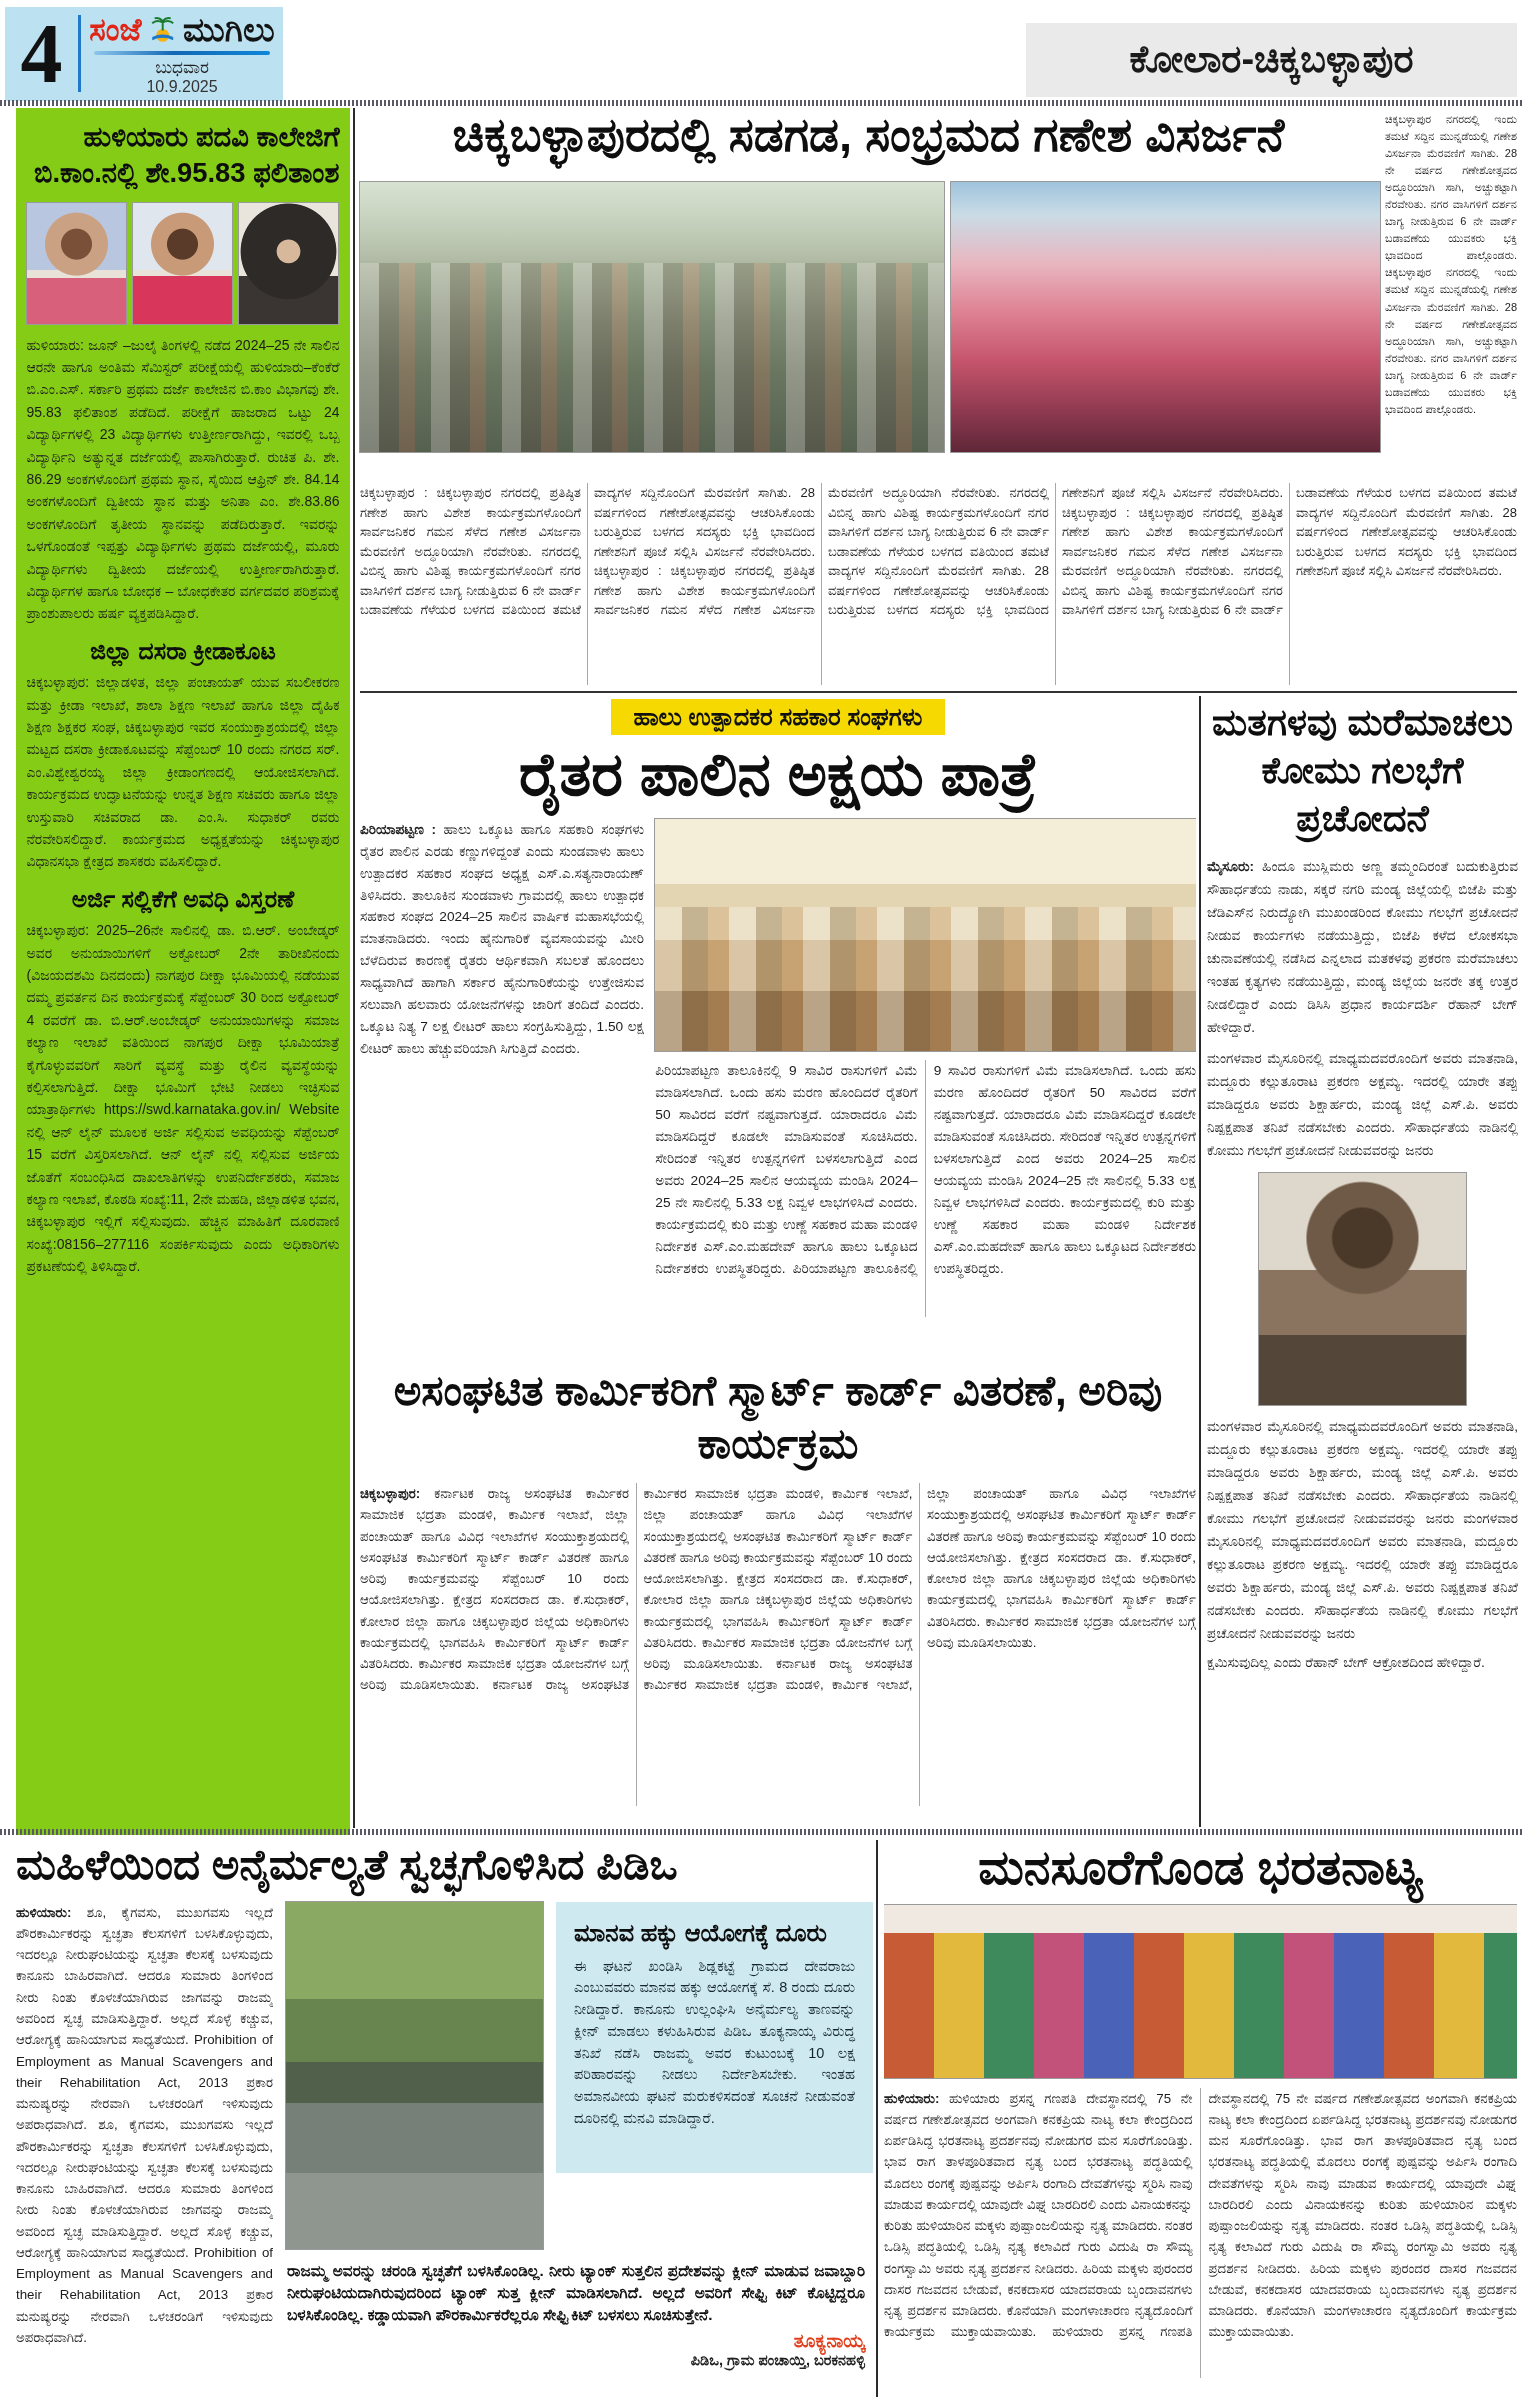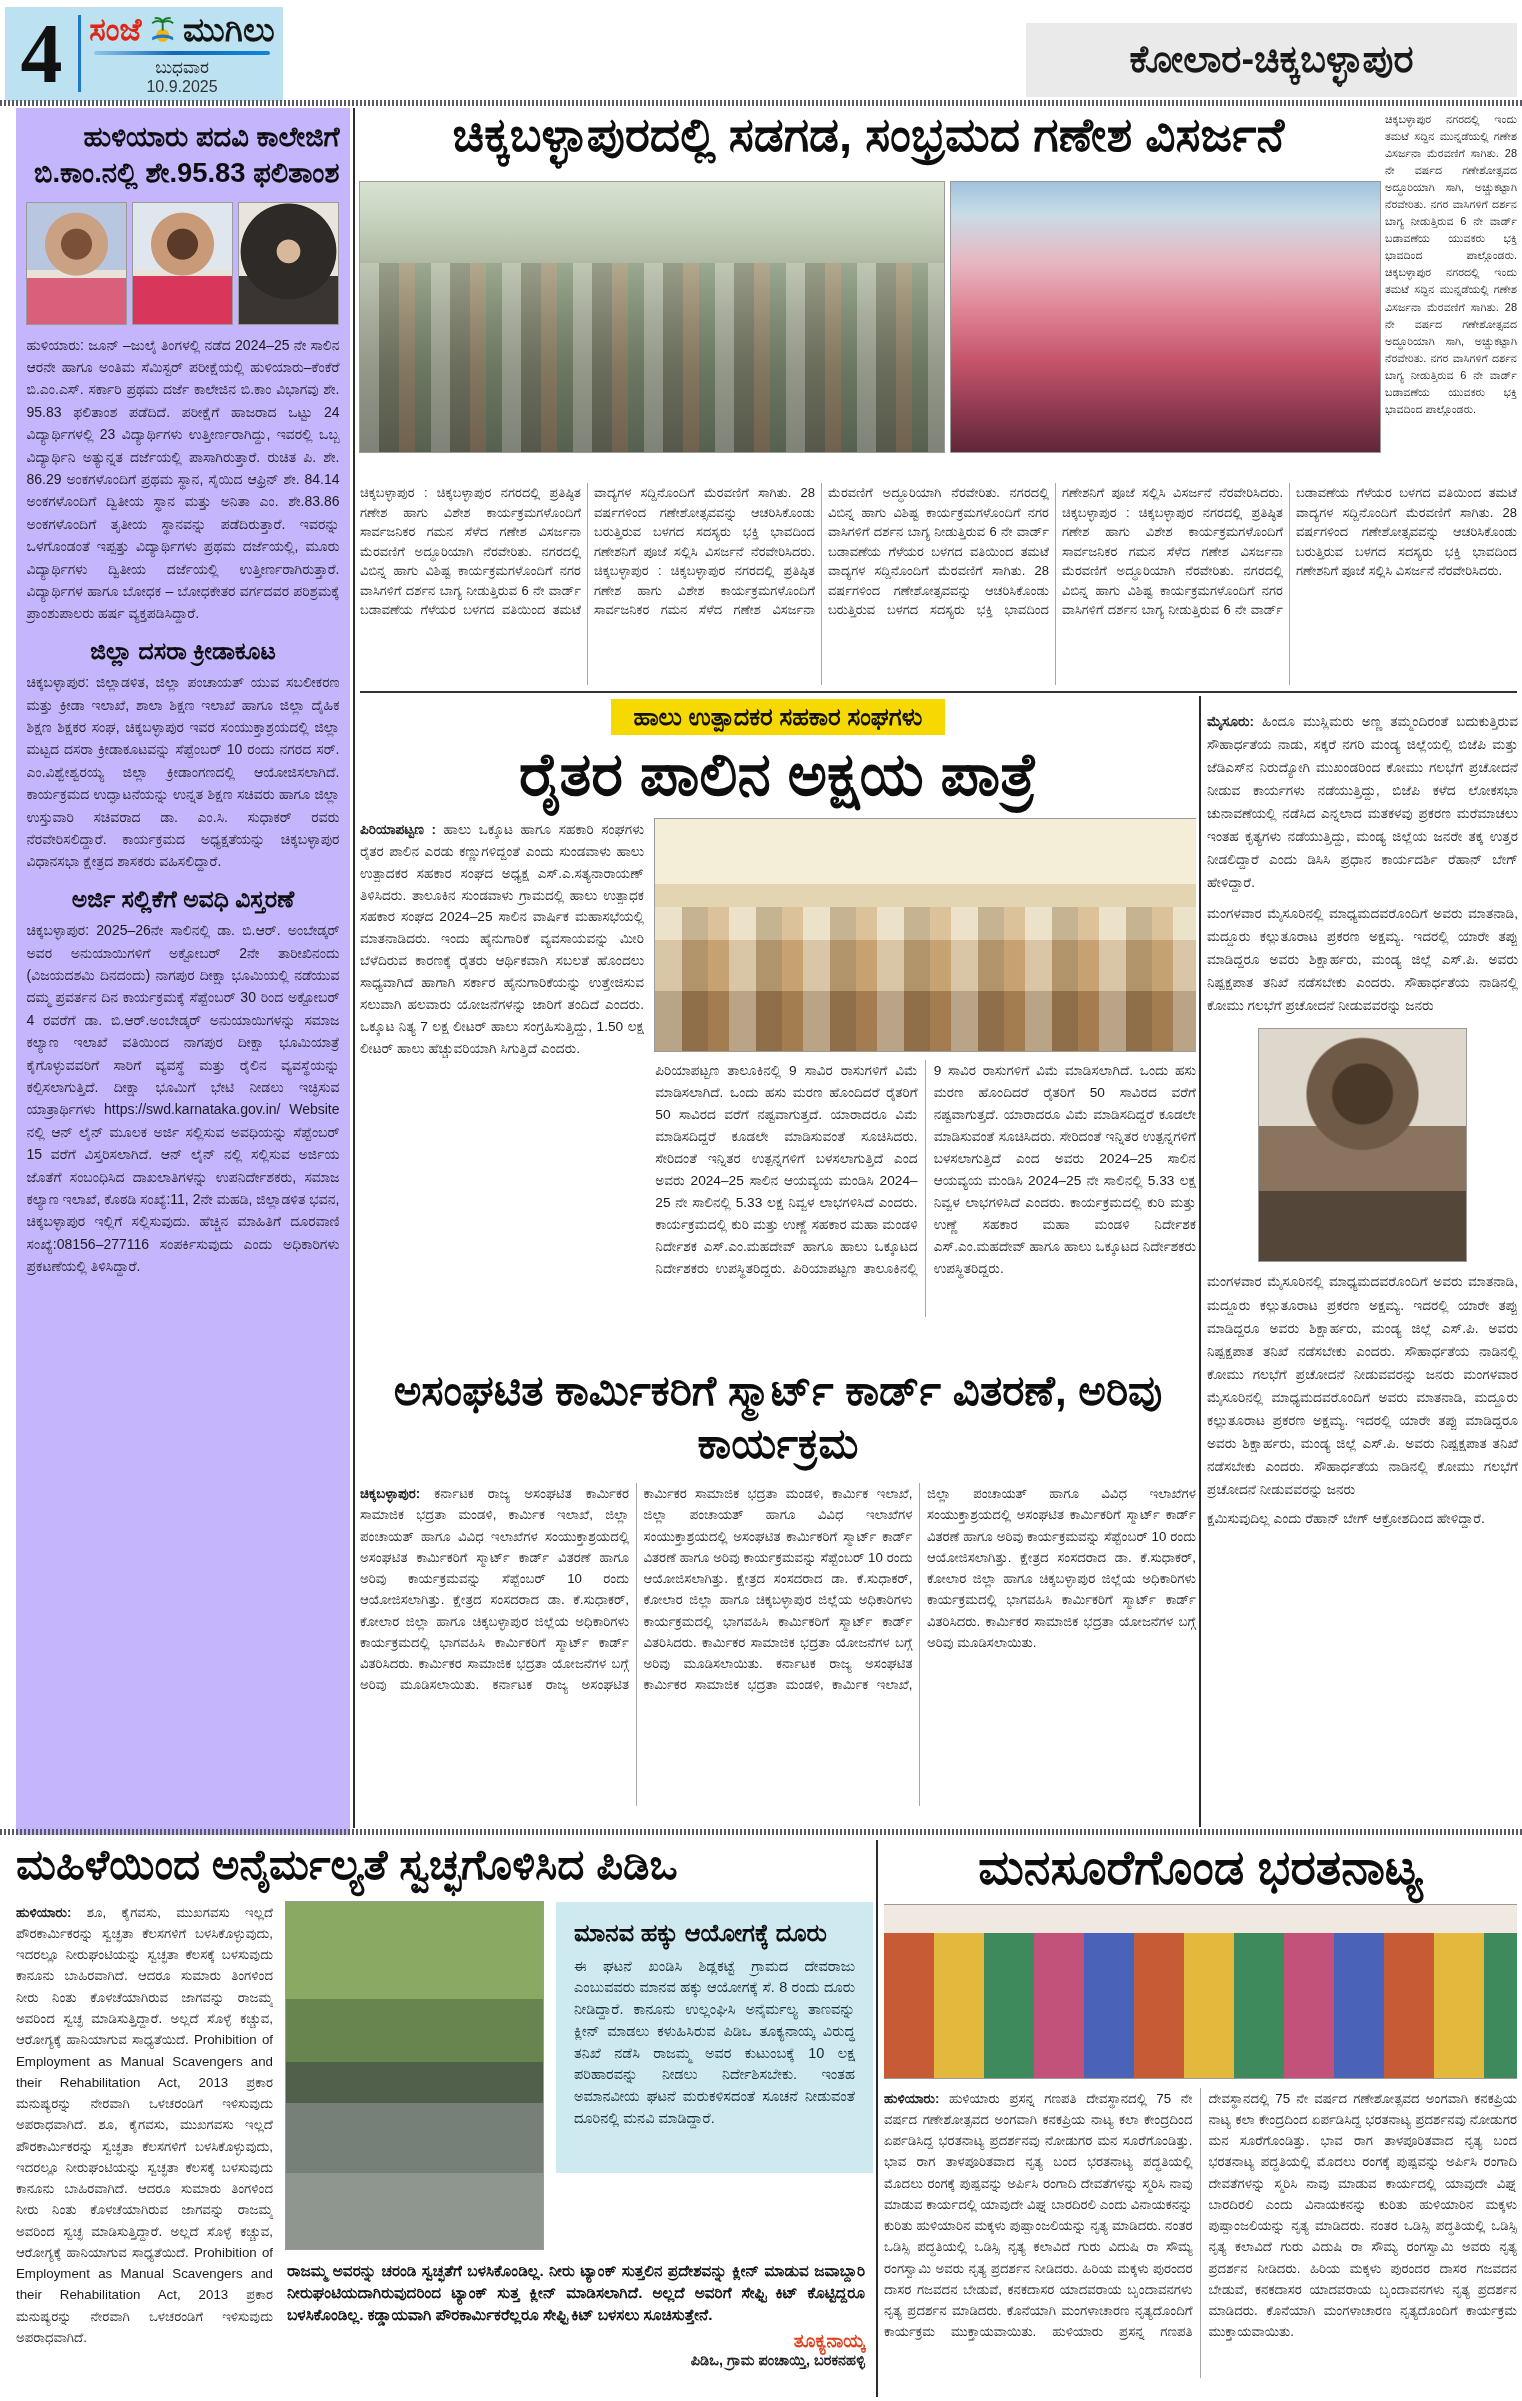--- a/index.html
+++ b/index.html
@@ -54,21 +54,21 @@
       <div style="font-size:17px;color:#222;">ಬುಧವಾರ</div>
       <div style="font-size:16px;color:#333;">10.9.2025</div>
     </div>
   </div>
 
   <div class="abs" style="left:1026px;top:22.6px;width:491px;height:74px;background:#eaeaea;font-size:38px;font-weight:bold;color:#1a1a1a;
               display:flex;align-items:center;justify-content:center;">ಕೋಲಾರ-ಚಿಕ್ಕಬಳ್ಳಾಪುರ</div>
 
   <div class="abs hatch" style="left:0;top:100px;width:1523px;height:5.6px;"></div>
 
-  <div class="abs" style="left:16px;top:108px;width:334px;height:1727px;background:#c4b5fd;padding:11.3px 10.5px;overflow:hidden;">
+  <div class="abs" style="left:16px;top:108px;width:334px;height:1727px;background:#84cc16;padding:11.3px 10.5px;overflow:hidden;">
     <h2 class="headline" style="font-size:27.4px;line-height:1.32;text-align:right;">ಹುಳಿಯಾರು ಪದವಿ ಕಾಲೇಜಿಗೆ ಬಿ.ಕಾಂ.ನಲ್ಲಿ ಶೇ.95.83 ಫಲಿತಾಂಶ</h2>
     <div style="display:flex;gap:7.3px;margin:11.3px 0 9.7px;">
       <div class="ph ph-p1 abs-none" style="position:relative;width:99px;height:121px;"></div>
       <div class="ph ph-p2" style="position:relative;width:99px;height:121px;"></div>
       <div class="ph ph-p3" style="position:relative;width:99px;height:121px;"></div>
     </div>
     <p class="bt" style="font-size:14px;">ಹುಳಿಯಾರು: ಜೂನ್ –ಜುಲೈ ತಿಂಗಳಲ್ಲಿ ನಡೆದ 2024–25 ನೇ ಸಾಲಿನ ಆರನೇ ಹಾಗೂ ಅಂತಿಮ ಸೆಮಿಸ್ಟರ್ ಪರೀಕ್ಷೆಯಲ್ಲಿ ಹುಳಿಯಾರು–ಕೆಂಕೆರೆ ಬಿ.ಎಂ.ಎಸ್. ಸರ್ಕಾರಿ ಪ್ರಥಮ ದರ್ಜೆ ಕಾಲೇಜಿನ ಬಿ.ಕಾಂ ವಿಭಾಗವು ಶೇ. 95.83 ಫಲಿತಾಂಶ ಪಡೆದಿದೆ. ಪರೀಕ್ಷೆಗೆ ಹಾಜರಾದ ಒಟ್ಟು 24 ವಿದ್ಯಾರ್ಥಿಗಳಲ್ಲಿ 23 ವಿದ್ಯಾರ್ಥಿಗಳು ಉತ್ತೀರ್ಣರಾಗಿದ್ದು, ಇವರಲ್ಲಿ ಒಬ್ಬ ವಿದ್ಯಾರ್ಥಿನಿ ಅತ್ಯುನ್ನತ ದರ್ಜೆಯಲ್ಲಿ ಪಾಸಾಗಿರುತ್ತಾರೆ. ರುಚಿತ ಪಿ. ಶೇ. 86.29 ಅಂಕಗಳೊಂದಿಗೆ ಪ್ರಥಮ ಸ್ಥಾನ, ಸೈಯಿದ ಆಫ್ರಿನ್ ಶೇ. 84.14 ಅಂಕಗಳೊಂದಿಗೆ ದ್ವಿತೀಯ ಸ್ಥಾನ ಮತ್ತು ಅನಿತಾ ಎಂ. ಶೇ.83.86 ಅಂಕಗಳೊಂದಿಗೆ ತೃತೀಯ ಸ್ಥಾನವನ್ನು ಪಡೆದಿರುತ್ತಾರೆ. ಇವರನ್ನು ಒಳಗೊಂಡಂತೆ ಇಪ್ಪತ್ತು ವಿದ್ಯಾರ್ಥಿಗಳು ಪ್ರಥಮ ದರ್ಜೆಯಲ್ಲಿ, ಮೂರು ವಿದ್ಯಾರ್ಥಿಗಳು ದ್ವಿತೀಯ ದರ್ಜೆಯಲ್ಲಿ ಉತ್ತೀರ್ಣರಾಗಿರುತ್ತಾರೆ. ವಿದ್ಯಾರ್ಥಿಗಳ ಹಾಗೂ ಬೋಧಕ – ಬೋಧಕೇತರ ವರ್ಗದವರ ಪರಿಶ್ರಮಕ್ಕೆ ಪ್ರಾಂಶುಪಾಲರು ಹರ್ಷ ವ್ಯಕ್ತಪಡಿಸಿದ್ದಾರೆ.</p>
     <h3 class="headline" style="font-size:23.4px;text-align:center;margin:13px 0 6.5px;">ಜಿಲ್ಲಾ ದಸರಾ ಕ್ರೀಡಾಕೂಟ</h3>
     <p class="bt" style="font-size:14px;">ಚಿಕ್ಕಬಳ್ಳಾಪುರ: ಜಿಲ್ಲಾಡಳಿತ, ಜಿಲ್ಲಾ ಪಂಚಾಯತ್ ಯುವ ಸಬಲೀಕರಣ ಮತ್ತು ಕ್ರೀಡಾ ಇಲಾಖೆ, ಶಾಲಾ ಶಿಕ್ಷಣ ಇಲಾಖೆ ಹಾಗೂ ಜಿಲ್ಲಾ ದೈಹಿಕ ಶಿಕ್ಷಣ ಶಿಕ್ಷಕರ ಸಂಘ, ಚಿಕ್ಕಬಳ್ಳಾಪುರ ಇವರ ಸಂಯುಕ್ತಾಶ್ರಯದಲ್ಲಿ ಜಿಲ್ಲಾ ಮಟ್ಟದ ದಸರಾ ಕ್ರೀಡಾಕೂಟವನ್ನು ಸೆಪ್ಟೆಂಬರ್ 10 ರಂದು ನಗರದ ಸರ್. ಎಂ.ವಿಶ್ವೇಶ್ವರಯ್ಯ ಜಿಲ್ಲಾ ಕ್ರೀಡಾಂಗಣದಲ್ಲಿ ಆಯೋಜಿಸಲಾಗಿದೆ. ಕಾರ್ಯಕ್ರಮದ ಉದ್ಘಾಟನೆಯನ್ನು ಉನ್ನತ ಶಿಕ್ಷಣ ಸಚಿವರು ಹಾಗೂ ಜಿಲ್ಲಾ ಉಸ್ತುವಾರಿ ಸಚಿವರಾದ ಡಾ. ಎಂ.ಸಿ. ಸುಧಾಕರ್ ರವರು ನೆರವೇರಿಸಲಿದ್ದಾರೆ. ಕಾರ್ಯಕ್ರಮದ ಅಧ್ಯಕ್ಷತೆಯನ್ನು ಚಿಕ್ಕಬಳ್ಳಾಪುರ ವಿಧಾನಸಭಾ ಕ್ಷೇತ್ರದ ಶಾಸಕರು ವಹಿಸಲಿದ್ದಾರೆ.</p>
     <h3 class="headline" style="font-size:23.4px;text-align:center;margin:13px 0 6.5px;">ಅರ್ಜಿ ಸಲ್ಲಿಕೆಗೆ ಅವಧಿ ವಿಸ್ತರಣೆ</h3>
@@ -103,20 +103,21 @@
       <div style="flex:1;">
         <div class="ph ph-meeting" style="position:relative;width:100%;height:232px;"></div>
         <div class="bt cols2" style="margin-top:9.7px;height:257px;overflow:hidden;">ಪಿರಿಯಾಪಟ್ಟಣ ತಾಲೂಕಿನಲ್ಲಿ 9 ಸಾವಿರ ರಾಸುಗಳಿಗೆ ವಿಮೆ ಮಾಡಿಸಲಾಗಿದೆ. ಒಂದು ಹಸು ಮರಣ ಹೊಂದಿದರೆ ರೈತರಿಗೆ 50 ಸಾವಿರದ ವರೆಗೆ ನಷ್ಟವಾಗುತ್ತದೆ. ಯಾರಾದರೂ ವಿಮೆ ಮಾಡಿಸದಿದ್ದರೆ ಕೂಡಲೇ ಮಾಡಿಸುವಂತೆ ಸೂಚಿಸಿದರು. ಸೇರಿದಂತೆ ಇನ್ನಿತರ ಉತ್ಪನ್ನಗಳಿಗೆ ಬಳಸಲಾಗುತ್ತಿದೆ ಎಂದ ಅವರು 2024–25 ಸಾಲಿನ ಆಯವ್ಯಯ ಮಂಡಿಸಿ 2024–25 ನೇ ಸಾಲಿನಲ್ಲಿ 5.33 ಲಕ್ಷ ನಿವ್ವಳ ಲಾಭಗಳಿಸಿದೆ ಎಂದರು. ಕಾರ್ಯಕ್ರಮದಲ್ಲಿ ಕುರಿ ಮತ್ತು ಉಣ್ಣೆ ಸಹಕಾರ ಮಹಾ ಮಂಡಳಿ ನಿರ್ದೇಶಕ ಎಸ್.ಎಂ.ಮಹದೇವ್ ಹಾಗೂ ಹಾಲು ಒಕ್ಕೂಟದ ನಿರ್ದೇಶಕರು ಉಪಸ್ಥಿತರಿದ್ದರು. ಪಿರಿಯಾಪಟ್ಟಣ ತಾಲೂಕಿನಲ್ಲಿ 9 ಸಾವಿರ ರಾಸುಗಳಿಗೆ ವಿಮೆ ಮಾಡಿಸಲಾಗಿದೆ. ಒಂದು ಹಸು ಮರಣ ಹೊಂದಿದರೆ ರೈತರಿಗೆ 50 ಸಾವಿರದ ವರೆಗೆ ನಷ್ಟವಾಗುತ್ತದೆ. ಯಾರಾದರೂ ವಿಮೆ ಮಾಡಿಸದಿದ್ದರೆ ಕೂಡಲೇ ಮಾಡಿಸುವಂತೆ ಸೂಚಿಸಿದರು. ಸೇರಿದಂತೆ ಇನ್ನಿತರ ಉತ್ಪನ್ನಗಳಿಗೆ ಬಳಸಲಾಗುತ್ತಿದೆ ಎಂದ ಅವರು 2024–25 ಸಾಲಿನ ಆಯವ್ಯಯ ಮಂಡಿಸಿ 2024–25 ನೇ ಸಾಲಿನಲ್ಲಿ 5.33 ಲಕ್ಷ ನಿವ್ವಳ ಲಾಭಗಳಿಸಿದೆ ಎಂದರು. ಕಾರ್ಯಕ್ರಮದಲ್ಲಿ ಕುರಿ ಮತ್ತು ಉಣ್ಣೆ ಸಹಕಾರ ಮಹಾ ಮಂಡಳಿ ನಿರ್ದೇಶಕ ಎಸ್.ಎಂ.ಮಹದೇವ್ ಹಾಗೂ ಹಾಲು ಒಕ್ಕೂಟದ ನಿರ್ದೇಶಕರು ಉಪಸ್ಥಿತರಿದ್ದರು.</div>
       </div>
     </div>
   </div>
 
   <div class="abs vline" style="left:1199px;top:696px;width:1.6px;height:1131px;"></div>
 
   <div class="abs" style="left:1207px;top:699px;width:311px;height:1128px;overflow:hidden;">
+    <h1 class="headline" style="font-size:37px;line-height:1.3;text-align:center;">ಮತಗಳವು ಮರೆಮಾಚಲು ಕೋಮು ಗಲಭೆಗೆ ಪ್ರಚೋದನೆ</h1>
     <p class="bt" style="margin-top:11.3px;font-size:13.7px;line-height:1.68;">
       <b>ಮೈಸೂರು:</b>
       <span>ಹಿಂದೂ ಮುಸ್ಲಿಮರು ಅಣ್ಣ ತಮ್ಮಂದಿರಂತೆ ಬದುಕುತ್ತಿರುವ ಸೌಹಾರ್ಧತೆಯ ನಾಡು, ಸಕ್ಕರೆ ನಗರಿ ಮಂಡ್ಯ ಜಿಲ್ಲೆಯಲ್ಲಿ ಬಿಜೆಪಿ ಮತ್ತು ಜೆಡಿಎಸ್‌ನ ನಿರುದ್ಯೋಗಿ ಮುಖಂಡರಿಂದ ಕೋಮು ಗಲಭೆಗೆ ಪ್ರಚೋದನೆ ನೀಡುವ ಕಾರ್ಯಗಳು ನಡೆಯುತ್ತಿದ್ದು, ಬಿಜೆಪಿ ಕಳೆದ ಲೋಕಸಭಾ ಚುನಾವಣೆಯಲ್ಲಿ ನಡೆಸಿದ ಎನ್ನಲಾದ ಮತಕಳವು ಪ್ರಕರಣ ಮರೆಮಾಚಲು ಇಂತಹ ಕೃತ್ಯಗಳು ನಡೆಯುತ್ತಿದ್ದು, ಮಂಡ್ಯ ಜಿಲ್ಲೆಯ ಜನರೇ ತಕ್ಕ ಉತ್ತರ ನೀಡಲಿದ್ದಾರೆ ಎಂದು ಡಿಸಿಸಿ ಪ್ರಧಾನ ಕಾರ್ಯದರ್ಶಿ ರೆಹಾನ್ ಬೇಗ್ ಹೇಳಿದ್ದಾರೆ.</span>
     </p>
     <p class="bt" style="margin-top:8px;font-size:13.7px;line-height:1.68;">ಮಂಗಳವಾರ ಮೈಸೂರಿನಲ್ಲಿ ಮಾಧ್ಯಮದವರೊಂದಿಗೆ ಅವರು ಮಾತನಾಡಿ, ಮದ್ದೂರು ಕಲ್ಲುತೂರಾಟ ಪ್ರಕರಣ ಅಕ್ಷಮ್ಯ. ಇದರಲ್ಲಿ ಯಾರೇ ತಪ್ಪು ಮಾಡಿದ್ದರೂ ಅವರು ಶಿಕ್ಷಾರ್ಹರು, ಮಂಡ್ಯ ಜಿಲ್ಲೆ ಎಸ್.ಪಿ. ಅವರು ನಿಷ್ಪಕ್ಷಪಾತ ತನಿಖೆ ನಡೆಸಬೇಕು ಎಂದರು. ಸೌಹಾರ್ಧತೆಯ ನಾಡಿನಲ್ಲಿ ಕೋಮು ಗಲಭೆಗೆ ಪ್ರಚೋದನೆ ನೀಡುವವರನ್ನು ಜನರು</p>
     <div class="ph ph-rehan" style="position:relative;width:207px;height:232px;margin:11.3px auto 9.7px;"></div>
     <p class="bt" style="font-size:13.7px;line-height:1.68;">ಮಂಗಳವಾರ ಮೈಸೂರಿನಲ್ಲಿ ಮಾಧ್ಯಮದವರೊಂದಿಗೆ ಅವರು ಮಾತನಾಡಿ, ಮದ್ದೂರು ಕಲ್ಲುತೂರಾಟ ಪ್ರಕರಣ ಅಕ್ಷಮ್ಯ. ಇದರಲ್ಲಿ ಯಾರೇ ತಪ್ಪು ಮಾಡಿದ್ದರೂ ಅವರು ಶಿಕ್ಷಾರ್ಹರು, ಮಂಡ್ಯ ಜಿಲ್ಲೆ ಎಸ್.ಪಿ. ಅವರು ನಿಷ್ಪಕ್ಷಪಾತ ತನಿಖೆ ನಡೆಸಬೇಕು ಎಂದರು. ಸೌಹಾರ್ಧತೆಯ ನಾಡಿನಲ್ಲಿ ಕೋಮು ಗಲಭೆಗೆ ಪ್ರಚೋದನೆ ನೀಡುವವರನ್ನು ಜನರು ಮಂಗಳವಾರ ಮೈಸೂರಿನಲ್ಲಿ ಮಾಧ್ಯಮದವರೊಂದಿಗೆ ಅವರು ಮಾತನಾಡಿ, ಮದ್ದೂರು ಕಲ್ಲುತೂರಾಟ ಪ್ರಕರಣ ಅಕ್ಷಮ್ಯ. ಇದರಲ್ಲಿ ಯಾರೇ ತಪ್ಪು ಮಾಡಿದ್ದರೂ ಅವರು ಶಿಕ್ಷಾರ್ಹರು, ಮಂಡ್ಯ ಜಿಲ್ಲೆ ಎಸ್.ಪಿ. ಅವರು ನಿಷ್ಪಕ್ಷಪಾತ ತನಿಖೆ ನಡೆಸಬೇಕು ಎಂದರು. ಸೌಹಾರ್ಧತೆಯ ನಾಡಿನಲ್ಲಿ ಕೋಮು ಗಲಭೆಗೆ ಪ್ರಚೋದನೆ ನೀಡುವವರನ್ನು ಜನರು</p>
     <p class="bt" style="font-size:13.7px;line-height:1.68;margin-top:6.5px;">ಕ್ಷಮಿಸುವುದಿಲ್ಲ ಎಂದು ರೆಹಾನ್ ಬೇಗ್ ಆಕ್ರೋಶದಿಂದ ಹೇಳಿದ್ದಾರೆ.</p>
   </div>
 

